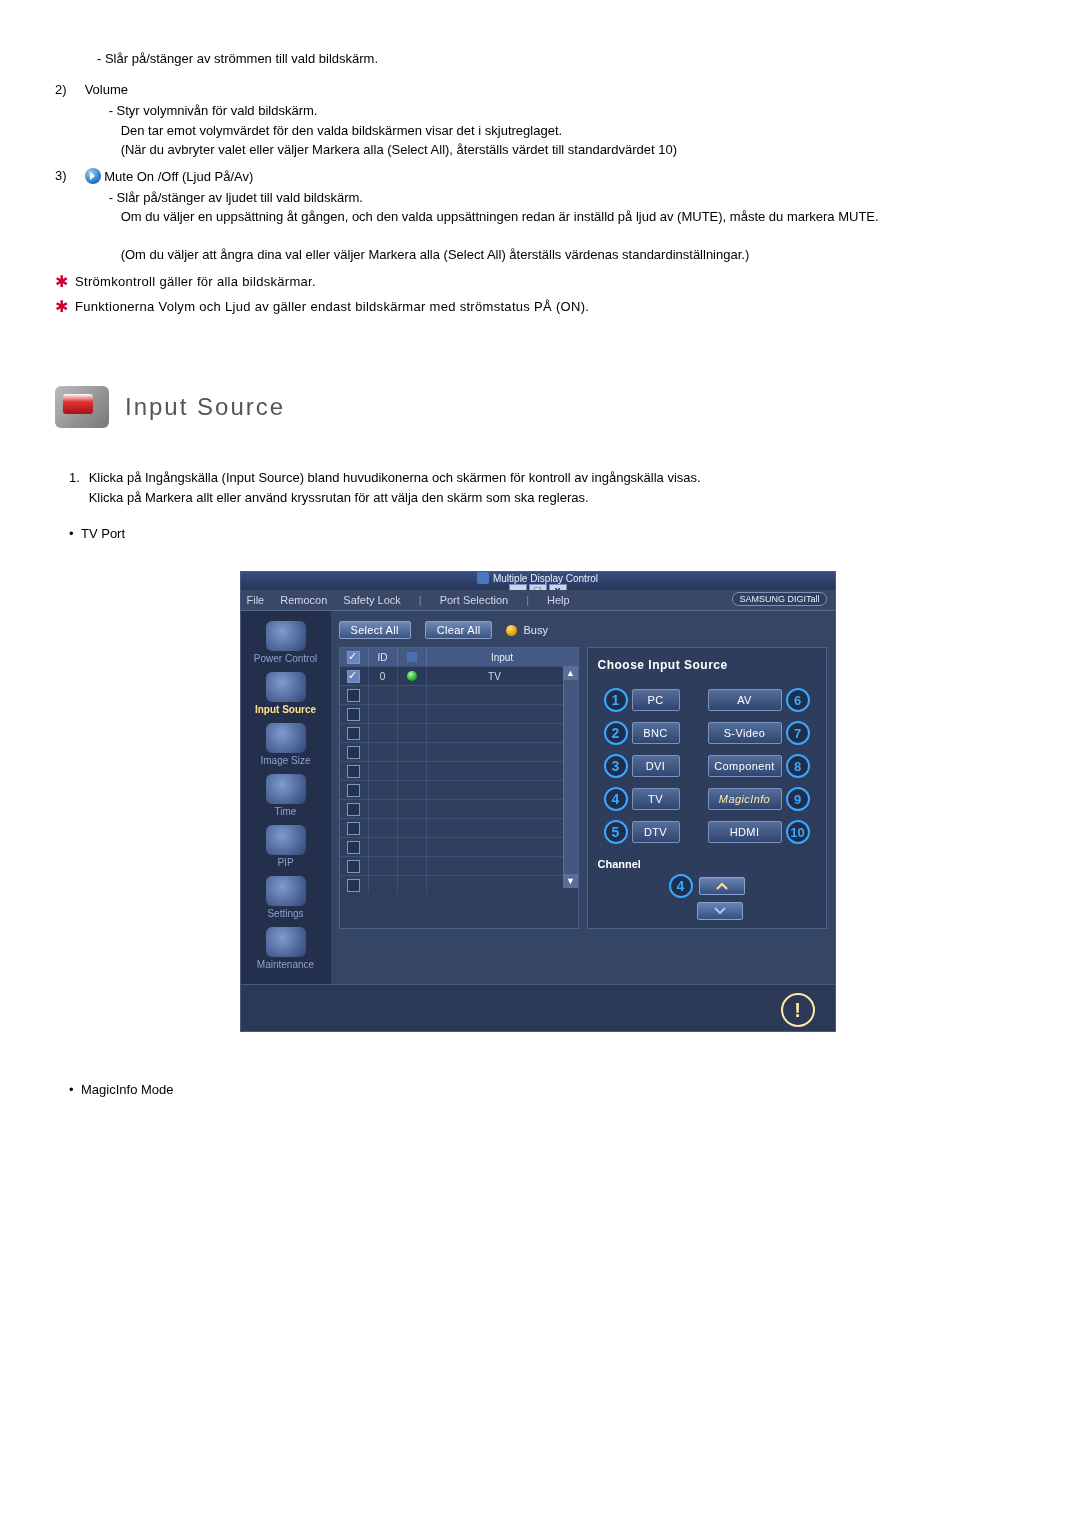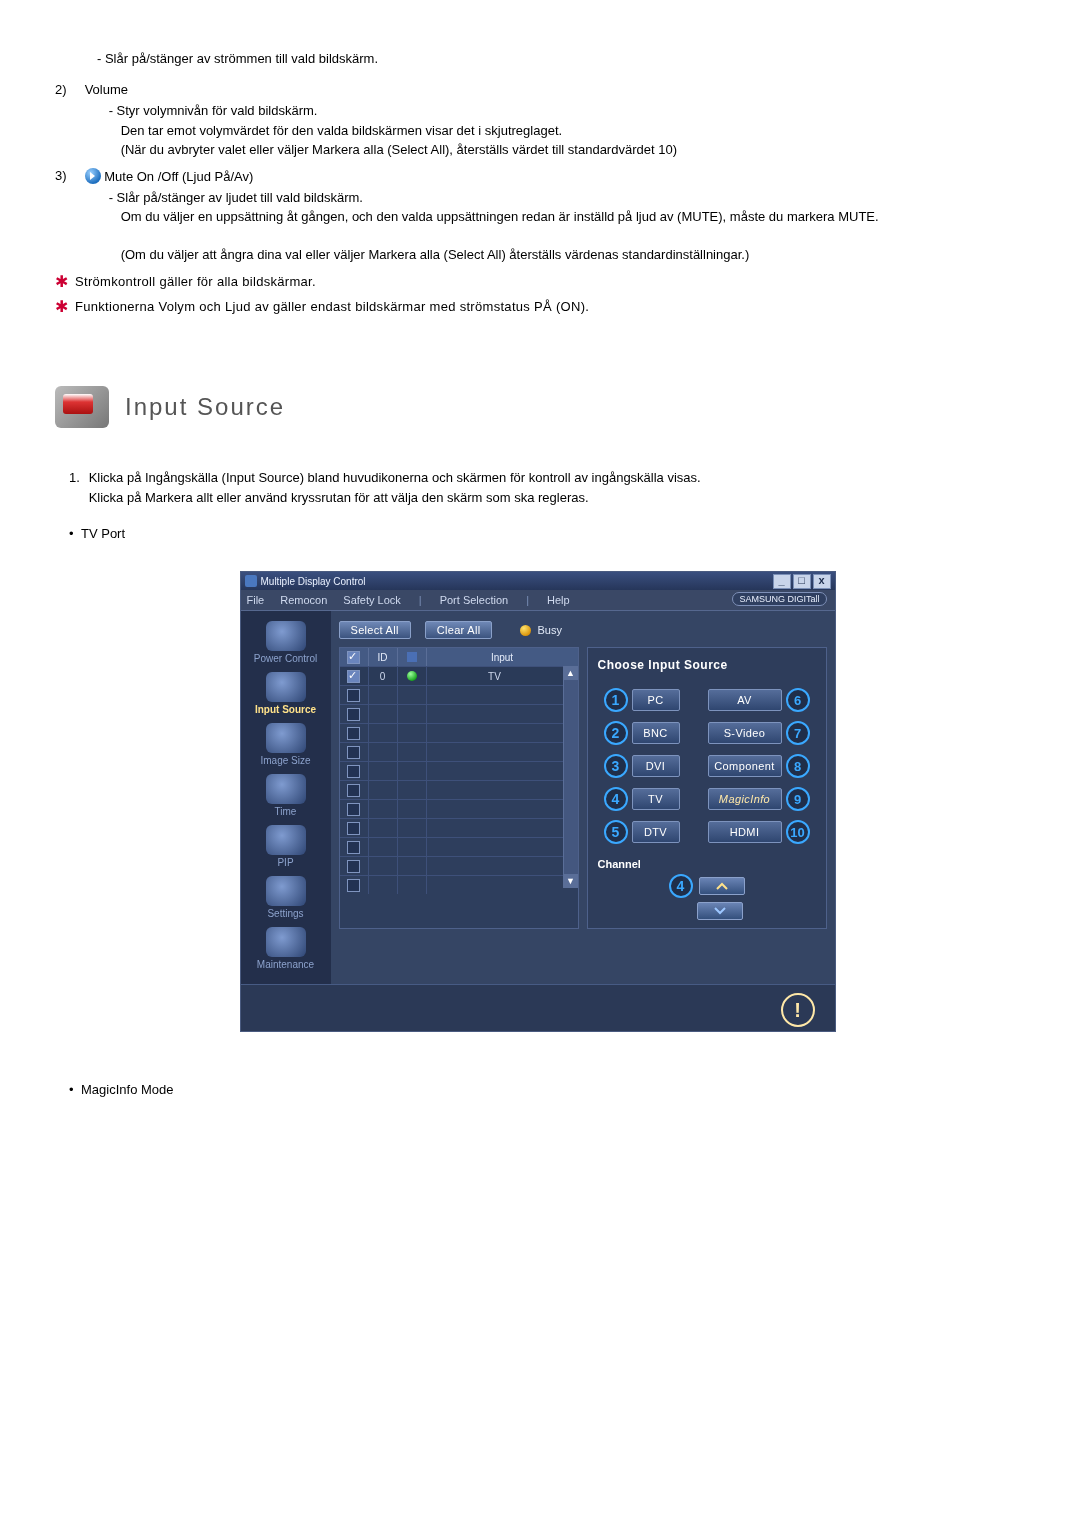--- a/index.html
+++ b/index.html
@@ -139,20 +139,21 @@
   }
   .titlebar{
     height:18px;
     background:linear-gradient(#3a4f7f,#26365a);
     display:flex;
     align-items:center;
     justify-content:space-between;
     padding:0 4px;
     font-size:10px;
     color:#eaf1ff;
+    flex-direction:column;
   }
   .titlebar .tleft{display:flex;align-items:center;gap:4px;}
   .winicon{width:12px;height:12px;background:#4a78c0;border-radius:2px;}
   .winbtns{display:flex;gap:2px;}
   .wbtn{
     width:16px;height:13px;
     background:#c8d4ea;
     color:#1a2a4a;
     font-size:11px;
     line-height:11px;
@@ -460,21 +461,21 @@
           <div class="side-item">
             <div class="side-icon"></div>
             <div class="side-label">Maintenance</div>
           </div>
         </div>
 
         <div class="main">
           <div class="topbar">
             <div class="gbtn">Select All</div>
             <div class="gbtn">Clear All</div>
-            <div style="display:flex;align-items:center;gap:6px;margin-left:14px;">
+            <div style="display:flex;align-items:center;gap:6px;margin-left:0;">
               <div class="busy-dot"></div>
               <span class="busy-label">Busy</span>
             </div>
           </div>
 
           <div class="twocol">
 
             <div class="listpane">
               <div class="listhead">
                 <div class="lh-cb">

